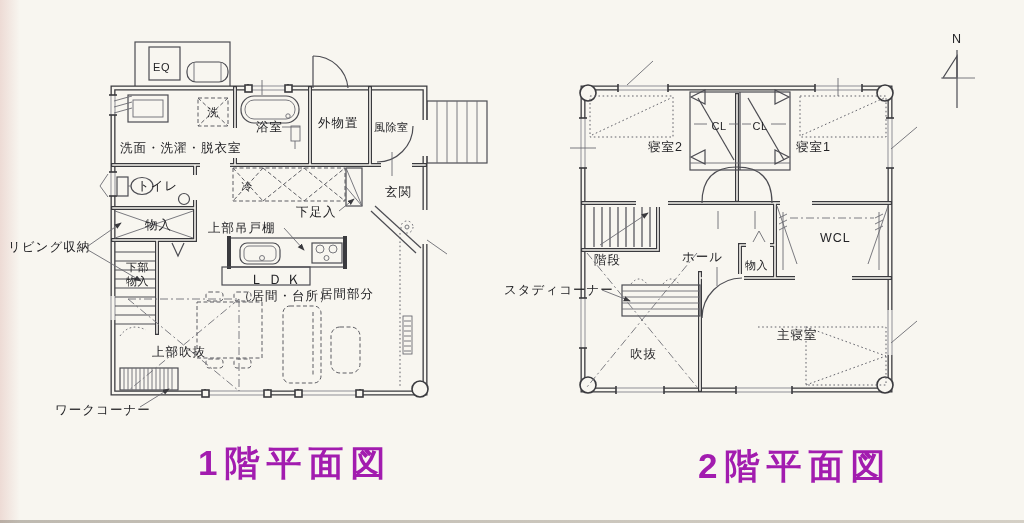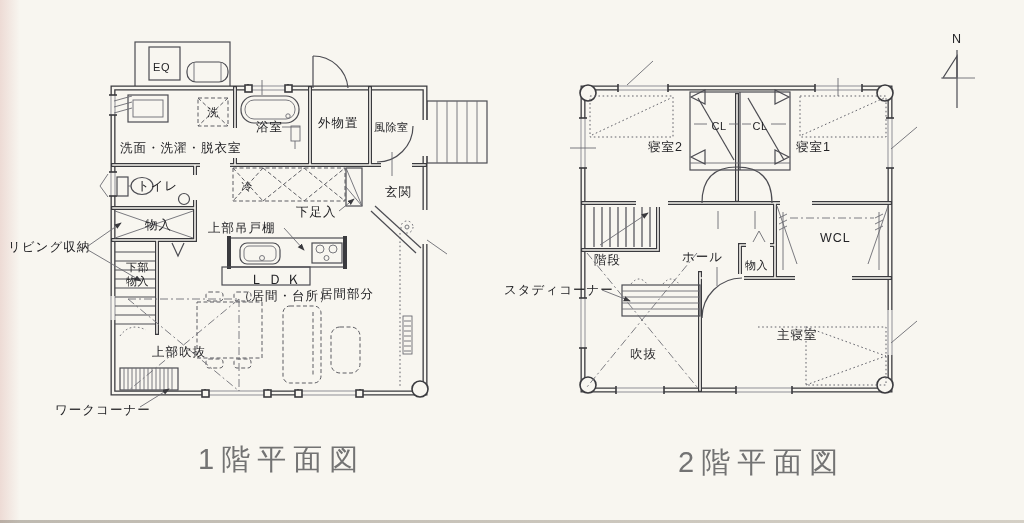--- a/index.html
+++ b/index.html
@@ -5,24 +5,24 @@
   html,body{margin:0;padding:0;}
   body{
     width:1024px;height:523px;position:relative;overflow:hidden;
     background:#f8f6f0;
     font-family:"Liberation Sans","DejaVu Sans",sans-serif;
   }
   .edge-tint-left{position:absolute;left:0;top:0;width:20px;height:100%;
     background:linear-gradient(90deg,rgba(224,186,180,.45),rgba(224,186,180,0));}
   .edge-bottom{position:absolute;left:0;bottom:0;width:100%;height:3px;
     background:linear-gradient(90deg,#8f887c,#b7b0a3);opacity:.55;}
-  .plan-title{position:absolute;font-size:29px;font-weight:400;color:#737373;
+  .plan-title{position:absolute;font-size:35px;font-weight:700;color:#a21caf;
     letter-spacing:7px;white-space:nowrap;}
   #title1{left:198px;top:440px;}
-  #title2{left:678px;top:443px;}
+  #title2{left:698px;top:443px;}
   svg{position:absolute;left:0;top:0;}
   
   .w  {stroke:#3a3a3e;stroke-width:5;fill:none;stroke-linecap:square;}
   .wc {stroke:#f8f6f0;stroke-width:2.4;fill:none;stroke-linecap:square;}
   .iw {stroke:#3a3a3e;stroke-width:4;fill:none;stroke-linecap:square;}
   .iwc{stroke:#f8f6f0;stroke-width:1.6;fill:none;stroke-linecap:square;}
   .gap{stroke:#f8f6f0;stroke-width:8;fill:none;stroke-linecap:butt;}
   .tn {stroke:#4c4c52;stroke-width:1.2;fill:none;}
   .tn2{stroke:#6b6b72;stroke-width:0.9;fill:none;}
   .wg {stroke:#8f8f96;stroke-width:1;fill:none;}

